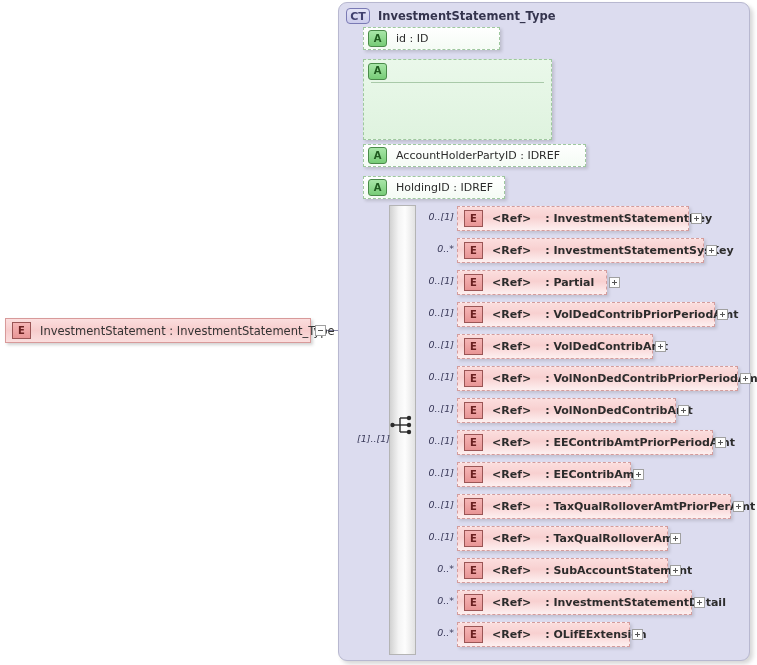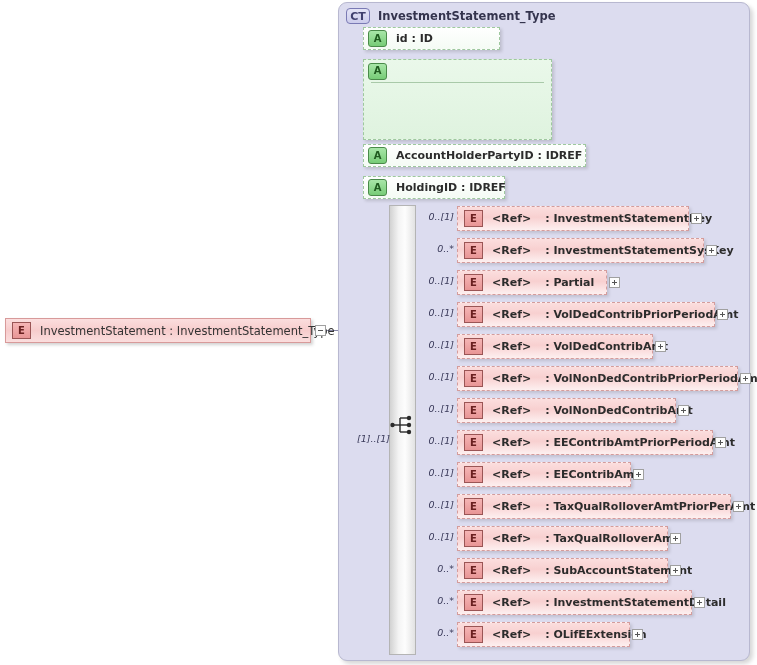--- a/index.html
+++ b/index.html
@@ -150,21 +150,21 @@
     box-sizing: border-box;
   }
   .attr-row .a-badge {
     margin-left: 4px;
     border-radius: 3px;
   }
   .attr-text {
     margin-left: 9px;
     font-size: 11px;
     color: #2c2c2c;
-    font-weight: bold;
+    font-weight: normal;
     white-space: nowrap;
   }
 
   
   .attr-enum-box {
     position: absolute;
     background: linear-gradient(to bottom, #eaf8ea 0%, #dff3df 100%);
     border: 1px dashed #9ec89e;
     box-shadow: 2px 2px 3px rgba(0,0,0,0.14);
     box-sizing: border-box;

